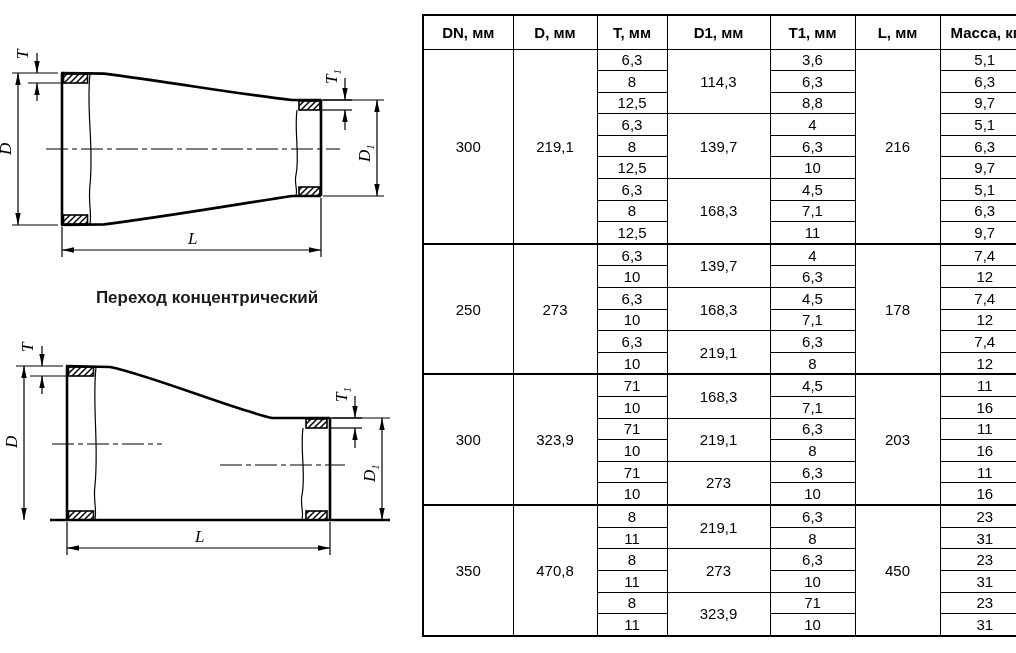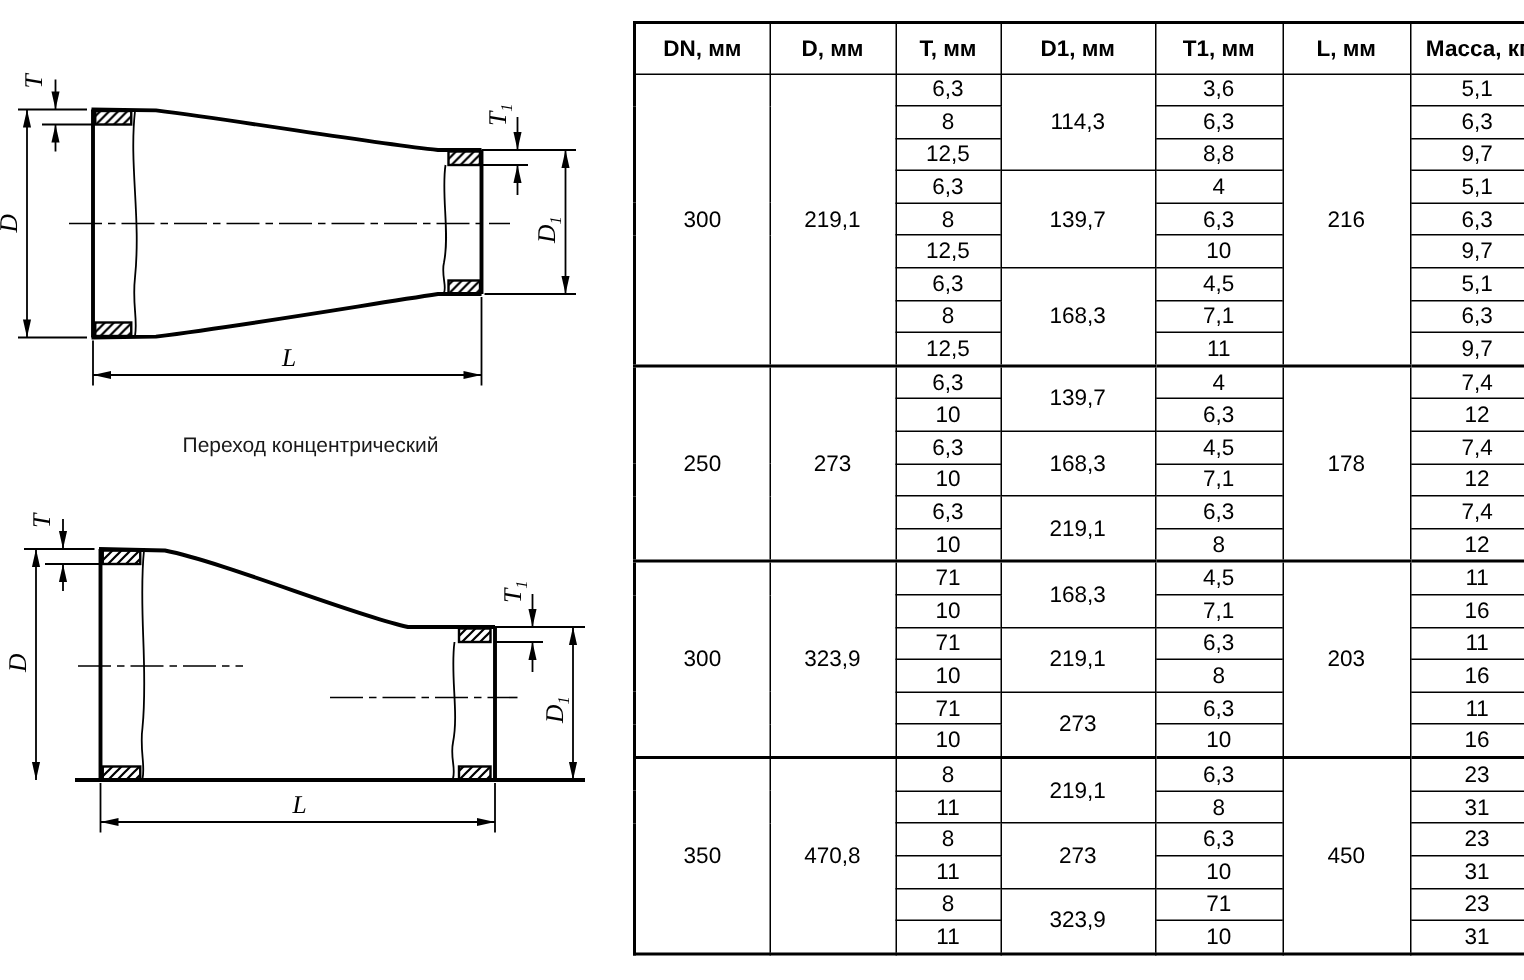--- a/index.html
+++ b/index.html
@@ -3,21 +3,21 @@
 <meta charset="utf-8">
 <style>
   html,body{margin:0;padding:0;background:#fff;}
   #page{position:relative;width:1016px;height:653px;background:#fff;overflow:hidden;
         font-family:"Liberation Sans",sans-serif;color:#000;}
   
   .fig-svg{position:absolute;left:0;}
   #fig1{top:45px;}
   #fig2{top:340px;}
   .fig-caption{position:absolute;left:40px;width:334px;text-align:center;
-               font-size:14px;color:#1a1a1a;}
+               font-size:17px;color:#1a1a1a;font-weight:bold;}
   #cap1{top:288px;}
   #cap2{top:586px;}
   .thin{stroke:#000;stroke-width:1.2;fill:none;}
   .thick{stroke:#000;stroke-width:2.6;fill:none;stroke-linejoin:round;}
   .wall{stroke:#000;stroke-width:1.6;}
   .cl{stroke:#000;stroke-width:1.1;fill:none;stroke-dasharray:22 4 5 4;}
   .dim-text{font-family:"Liberation Serif",serif;font-style:italic;font-size:17px;fill:#000;}
   .dim-sub{font-size:11px;}
   
   #spec-table{position:absolute;left:402px;top:14px;width:607px;height:623px;

